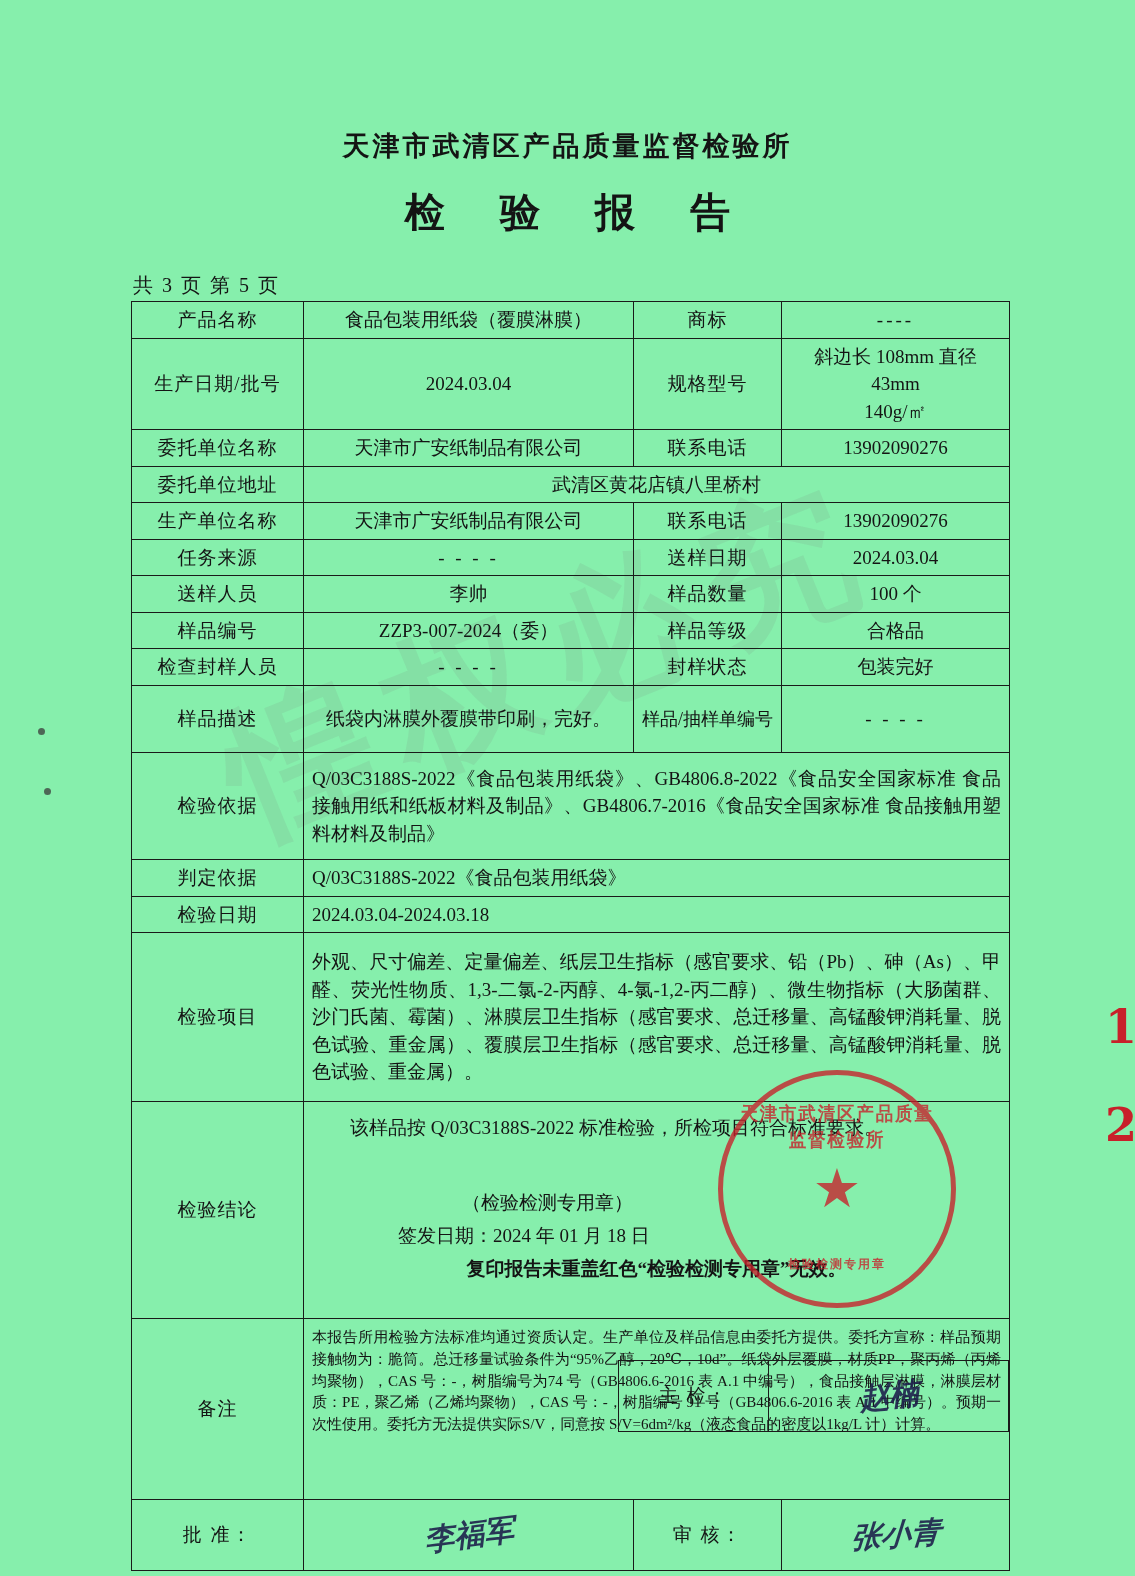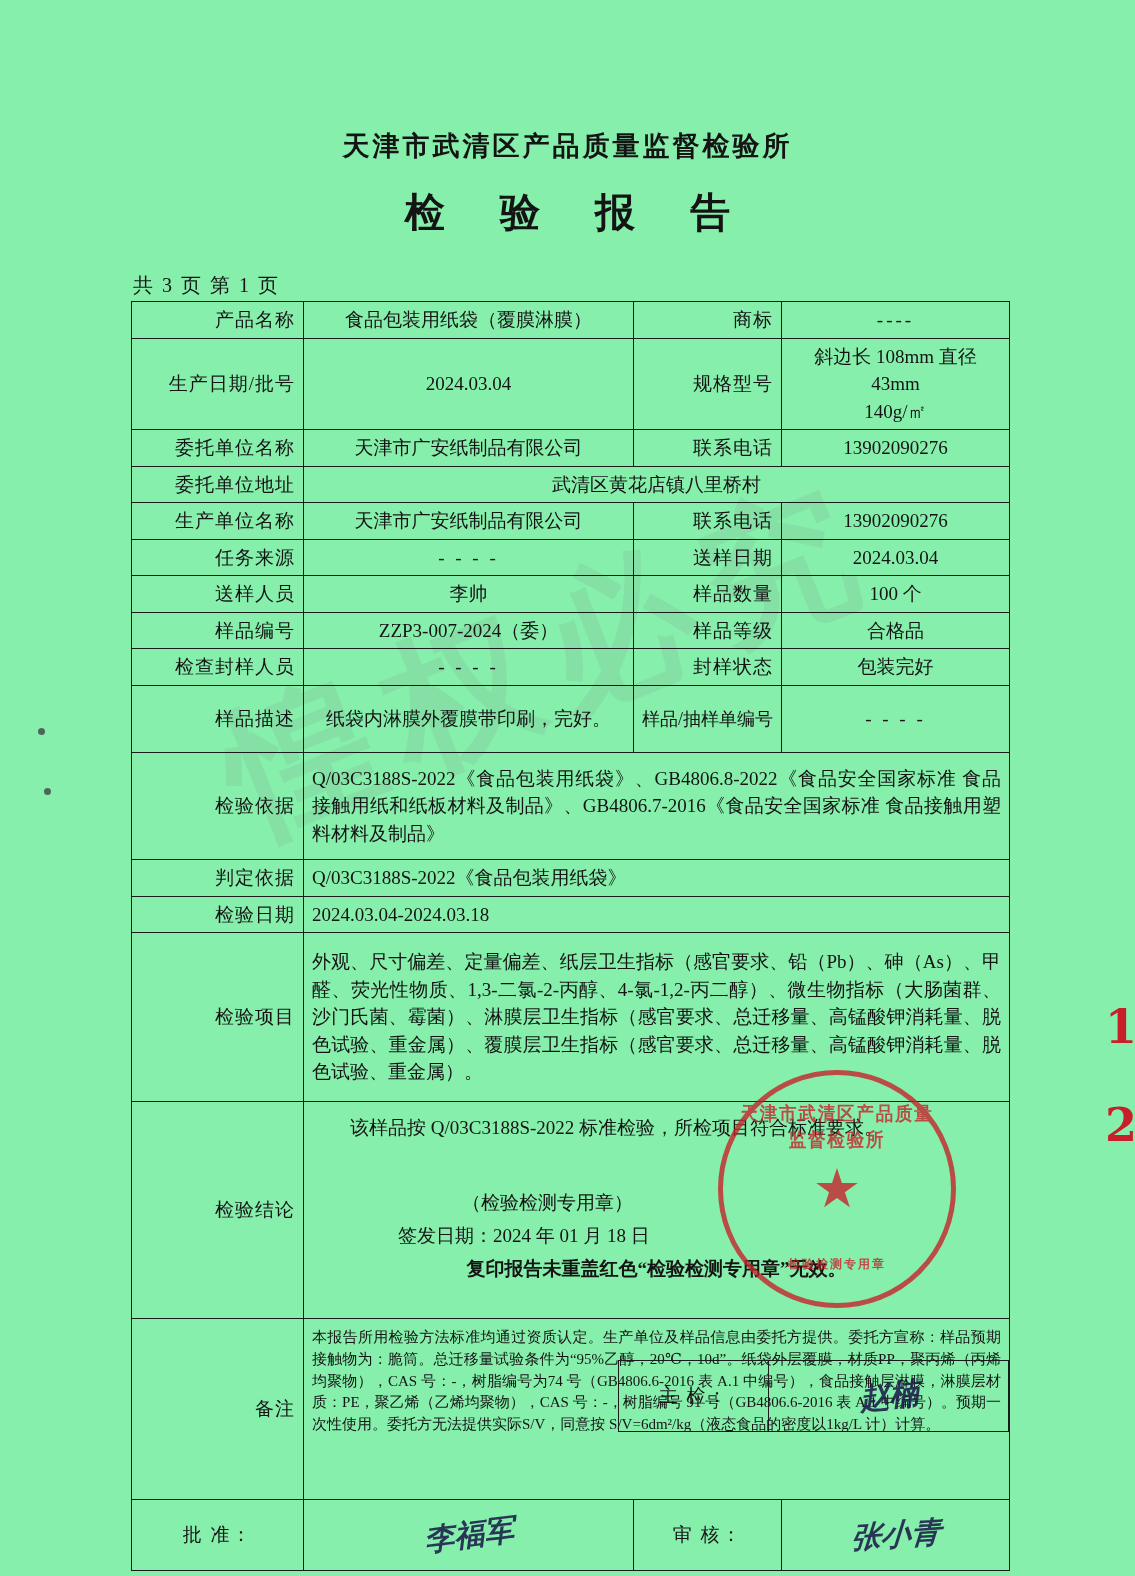--- a/index.html
+++ b/index.html
@@ -68,21 +68,21 @@
     table-layout: fixed;
     font-size: 19px;
   }
   table.report td {
     border: 1.6px solid #1a1a1a;
     padding: 4px 8px;
     vertical-align: middle;
     line-height: 1.45;
   }
   .lbl {
-    text-align: right;
+    text-align: center;
     letter-spacing: 1px;
     white-space: nowrap;
   }
   .ctr { text-align: center; }
   .just { text-align: justify; text-justify: inter-ideograph; }
   .small { font-size: 18px; }
   .dash { letter-spacing: 3px; }
 
   .c1 { width: 172px; }
   .c2 { width: 330px; }
@@ -182,21 +182,21 @@
 </style>
 </head>
 <body>
 
 <div class="page">
 
   <div class="org-title">天津市武清区产品质量监督检验所</div>
   <div class="doc-title">检 验 报 告</div>
 
   <div class="meta-row">
-    <span class="meta-pages">共 3 页 第 1 页</span>
+    <span class="meta-pages">共 3 页 第 5 页</span>
   </div>
 
   <div class="watermark">惶权必究</div>
 
   <table class="report">
     <colgroup>
       <col class="c1">
         <col class="c2">
         <col class="c3">
         <col class="c4">

